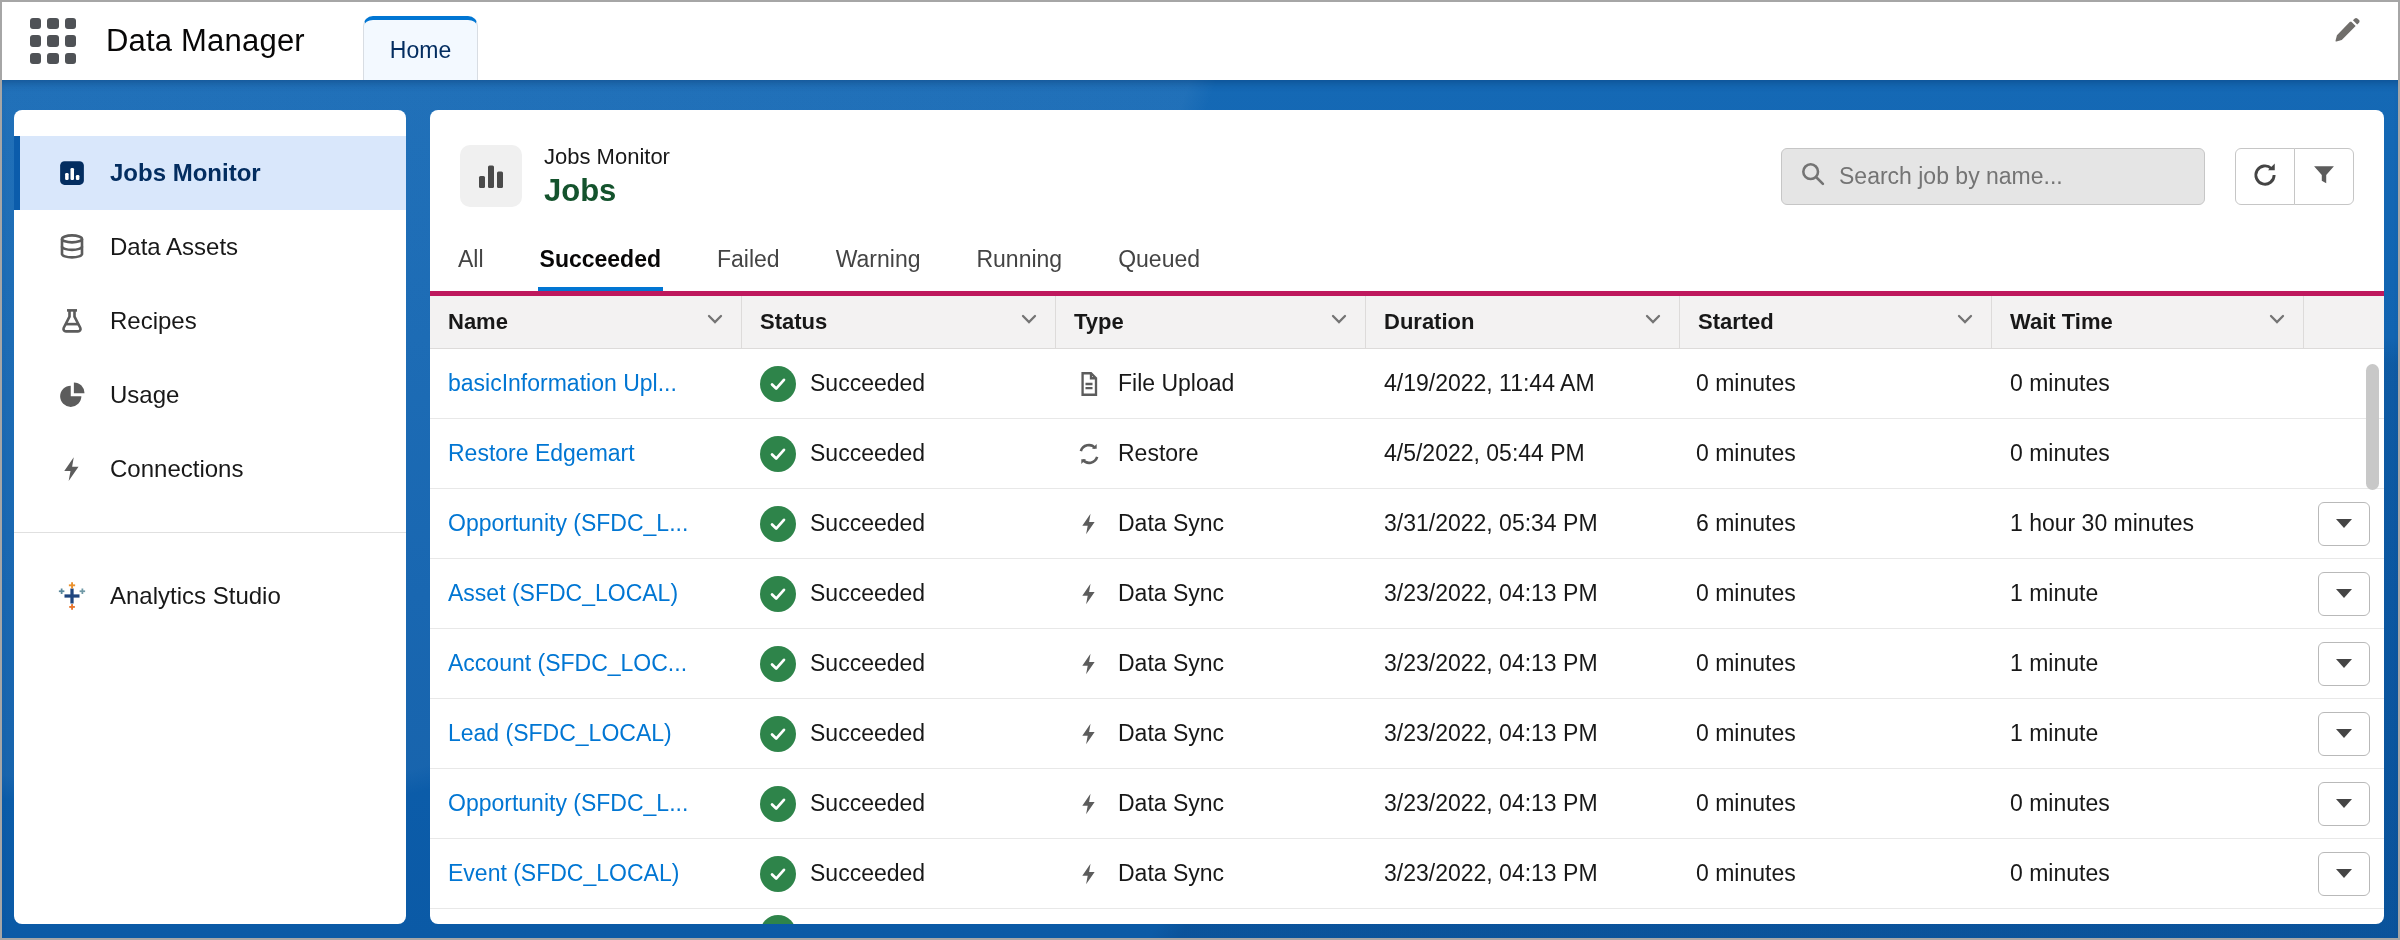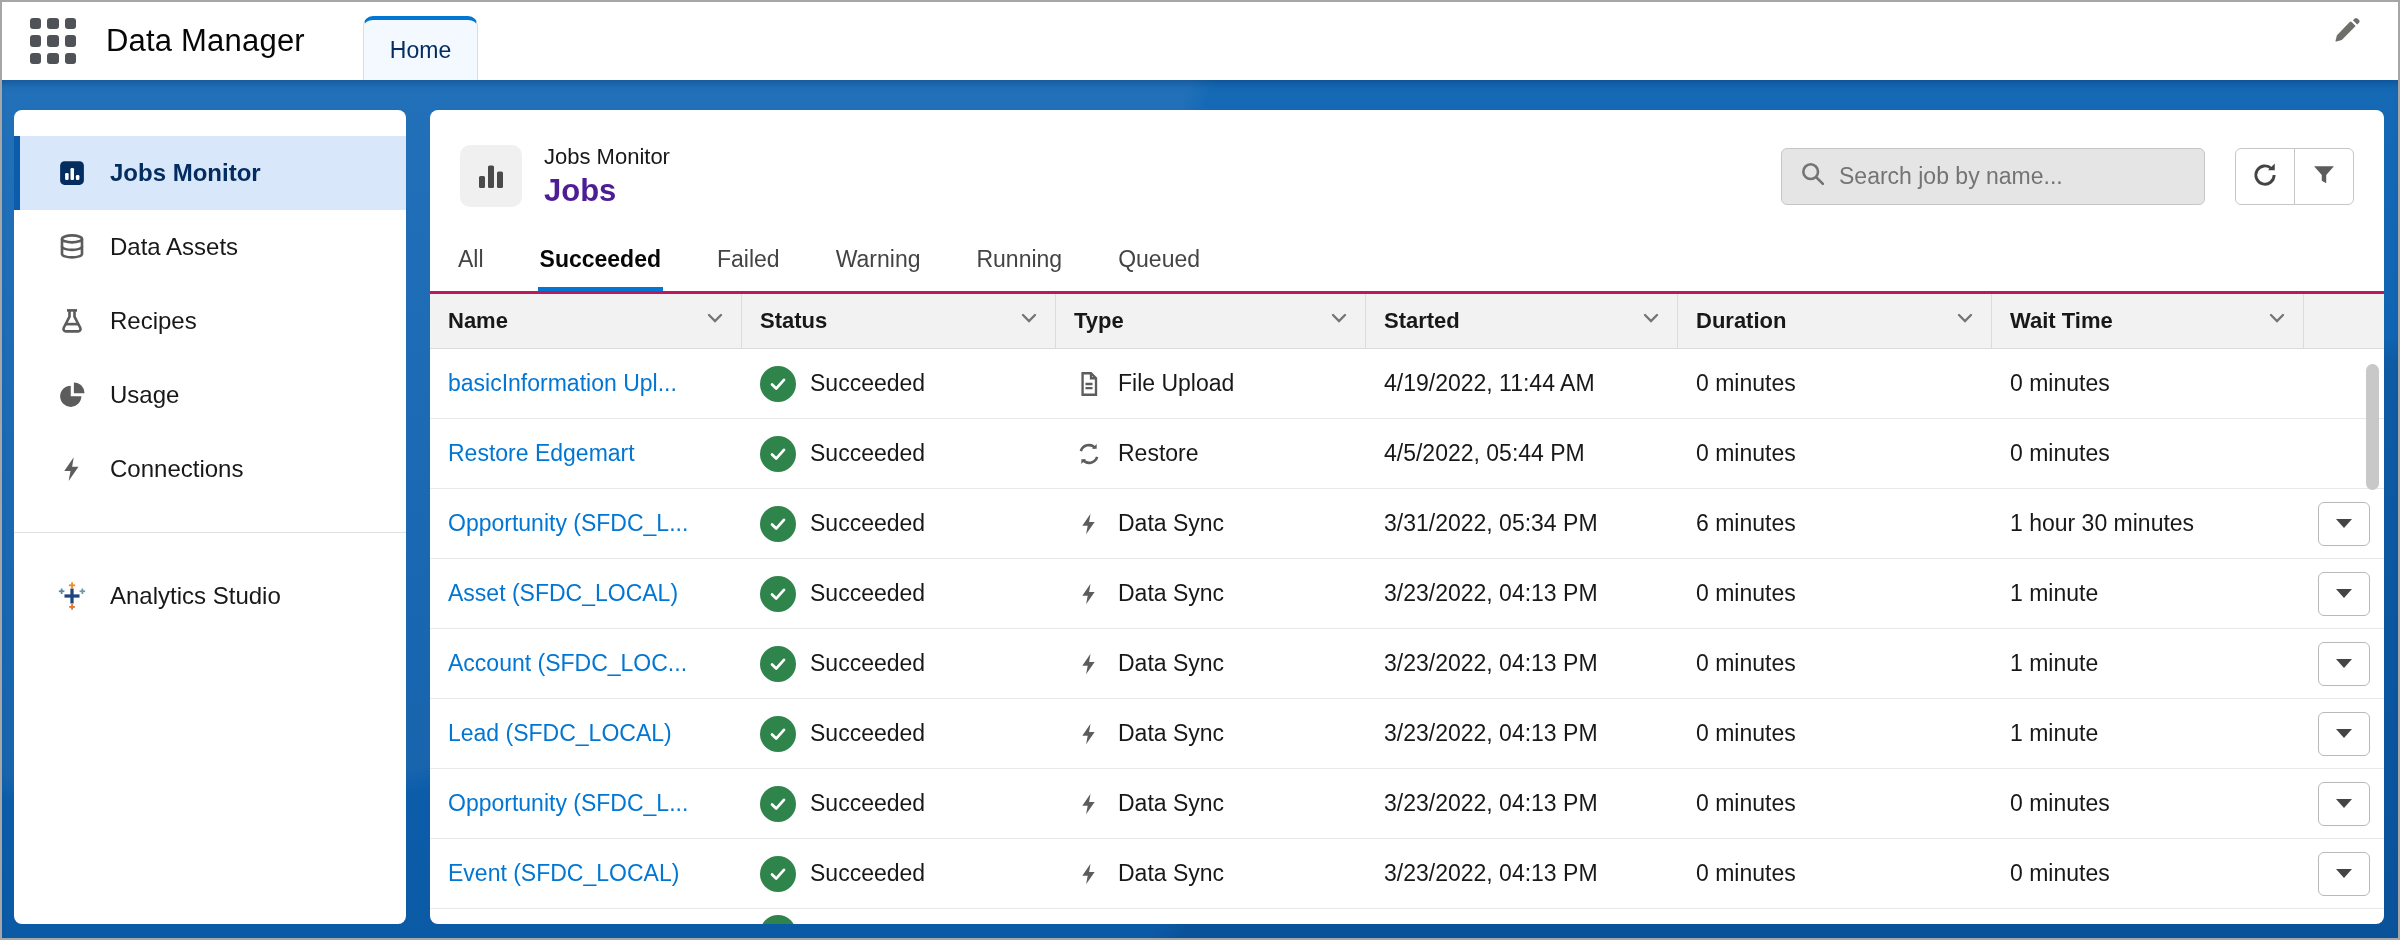--- a/index.html
+++ b/index.html
@@ -47,40 +47,40 @@
   .side-item .ic { width:32px; height:32px; flex-shrink:0; display:flex; align-items:center; justify-content:center; }
   .side-item.active { background:#d9e7fb; color:#032d60; font-weight:700; }
   .side-item.active::before { content:""; position:absolute; left:0; top:0; bottom:0; width:6px; background:#0b5cab; }
   .side-divider { height:1px; background:#e0e0e0; margin:26px 0; }
 
   
   .main { flex:1; background:#fff; border-radius:8px; display:flex; flex-direction:column; overflow:hidden; position:relative; }
   .main-header { display:flex; align-items:center; padding:30px 30px 0 30px; height:102px; flex-shrink:0; }
   .tile { width:62px; height:62px; border-radius:10px; background:#f0f0f0; display:flex; align-items:center; justify-content:center; margin-right:22px; flex-shrink:0; }
   .titles .sub { font-size:22px; color:#181818; }
-  .titles .big { font-size:31px; font-weight:700; color:#4c1d95; margin-top:3px; }
+  .titles .big { font-size:31px; font-weight:700; color:#14532d; margin-top:3px; }
   .controls { margin-left:auto; display:flex; align-items:center; gap:30px; }
   .picker { height:57px; border:1px solid #c6c6c6; border-radius:6px; background:#fff; padding:0 24px; display:flex; align-items:center; gap:28px; font-size:23px; color:#181818; cursor:pointer; }
   .caret { width:0; height:0; border-left:9px solid transparent; border-right:9px solid transparent; border-top:10px solid #444; }
   .search { width:424px; height:57px; border:1px solid #c6c6c6; border-radius:6px; display:flex; align-items:center; padding:0 17px; gap:12px; background:#e5e5e5; }
   .search input { border:none; outline:none; flex:1; font-size:23px; color:#181818; font-family:inherit; background:transparent; }
   .search input::placeholder { color:#747474; }
   .btn-group { display:flex; }
   .icon-btn { width:60px; height:57px; background:#fff; border:1px solid #c6c6c6; display:flex; align-items:center; justify-content:center; cursor:pointer; }
   .icon-btn:first-child { border-radius:6px 0 0 6px; }
   .icon-btn:last-child { border-radius:0 6px 6px 0; margin-left:-1px; }
 
   
   .tabs { display:flex; gap:48px; padding-left:24px; margin-top:20px; flex-shrink:0; }
   .tab { font-size:23px; color:#444; padding:14px 4px 18px; cursor:pointer; position:relative; }
   .tab.active { color:#080707; font-weight:700; }
   .tab.active::after { content:""; position:absolute; left:2px; right:2px; bottom:0; height:4px; background:#0176d3; }
 
   
-  .thead { display:flex; height:58px; background:#f3f2f2; border-top:3px solid #be185d; border-bottom:1px solid #dddbda; flex-shrink:0; }
+  .thead { display:flex; height:58px; background:#f3f2f2; border-top:5px solid #be185d; border-bottom:1px solid #dddbda; flex-shrink:0; }
   .th { display:flex; align-items:center; justify-content:space-between; padding:0 14px 0 18px; font-size:22px; font-weight:700; color:#181818; border-right:1px solid #dddbda; cursor:pointer; }
   .th.col-action { border-right:none; cursor:default; }
   .table-body { flex:1; overflow:hidden; }
   .tr { display:flex; height:70px; align-items:center; border-bottom:1px solid #e8e8e8; font-size:23px; color:#181818; }
   .td { display:flex; align-items:center; gap:14px; padding:0 14px 0 18px; height:100%; }
   .col-name { width:312px; } .col-status { width:314px; } .col-type { width:310px; }
   .col-started { width:312px; } .col-duration { width:314px; } .col-wait { width:312px; }
   .col-action { flex:1; justify-content:center; padding:0 10px; }
   .job-link { color:#0176d3; text-decoration:none; white-space:nowrap; overflow:hidden; max-width:100%; }
   .status-circle { width:36px; height:36px; border-radius:50%; background:#2e844a; display:flex; align-items:center; justify-content:center; flex-shrink:0; }
@@ -272,28 +272,28 @@
           <span><svg width="24" height="24" viewBox="0 0 24 24" fill="none" stroke="#747474" stroke-width="2.3" stroke-linecap="round">
                 <polyline points="6 9 12 15 18 9"></polyline>
               </svg></span>
         </div>
         <div class="th col-type">
           <span>Type</span>
           <span><svg width="24" height="24" viewBox="0 0 24 24" fill="none" stroke="#747474" stroke-width="2.3" stroke-linecap="round">
                 <polyline points="6 9 12 15 18 9"></polyline>
               </svg></span>
         </div>
-        <div class="th col-started">
-          <span>Started</span>
+        <div class="th col-duration">
+          <span>Duration</span>
           <span><svg width="24" height="24" viewBox="0 0 24 24" fill="none" stroke="#747474" stroke-width="2.3" stroke-linecap="round">
                 <polyline points="6 9 12 15 18 9"></polyline>
               </svg></span>
         </div>
-        <div class="th col-duration">
-          <span>Duration</span>
+        <div class="th col-started">
+          <span>Started</span>
           <span><svg width="24" height="24" viewBox="0 0 24 24" fill="none" stroke="#747474" stroke-width="2.3" stroke-linecap="round">
                 <polyline points="6 9 12 15 18 9"></polyline>
               </svg></span>
         </div>
         <div class="th col-wait">
           <span>Wait Time</span>
           <span><svg width="24" height="24" viewBox="0 0 24 24" fill="none" stroke="#747474" stroke-width="2.3" stroke-linecap="round">
                 <polyline points="6 9 12 15 18 9"></polyline>
               </svg></span>
         </div>

